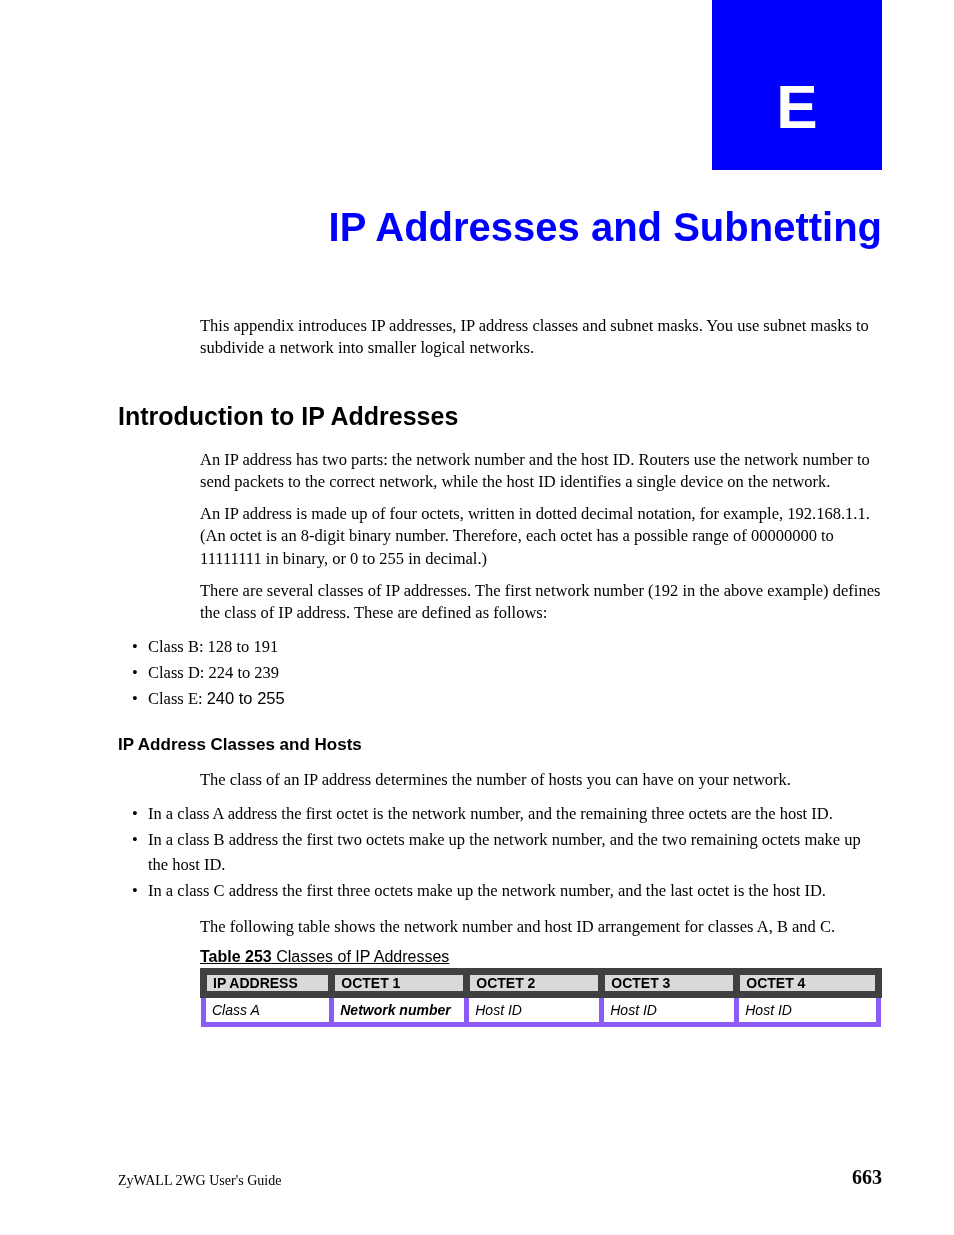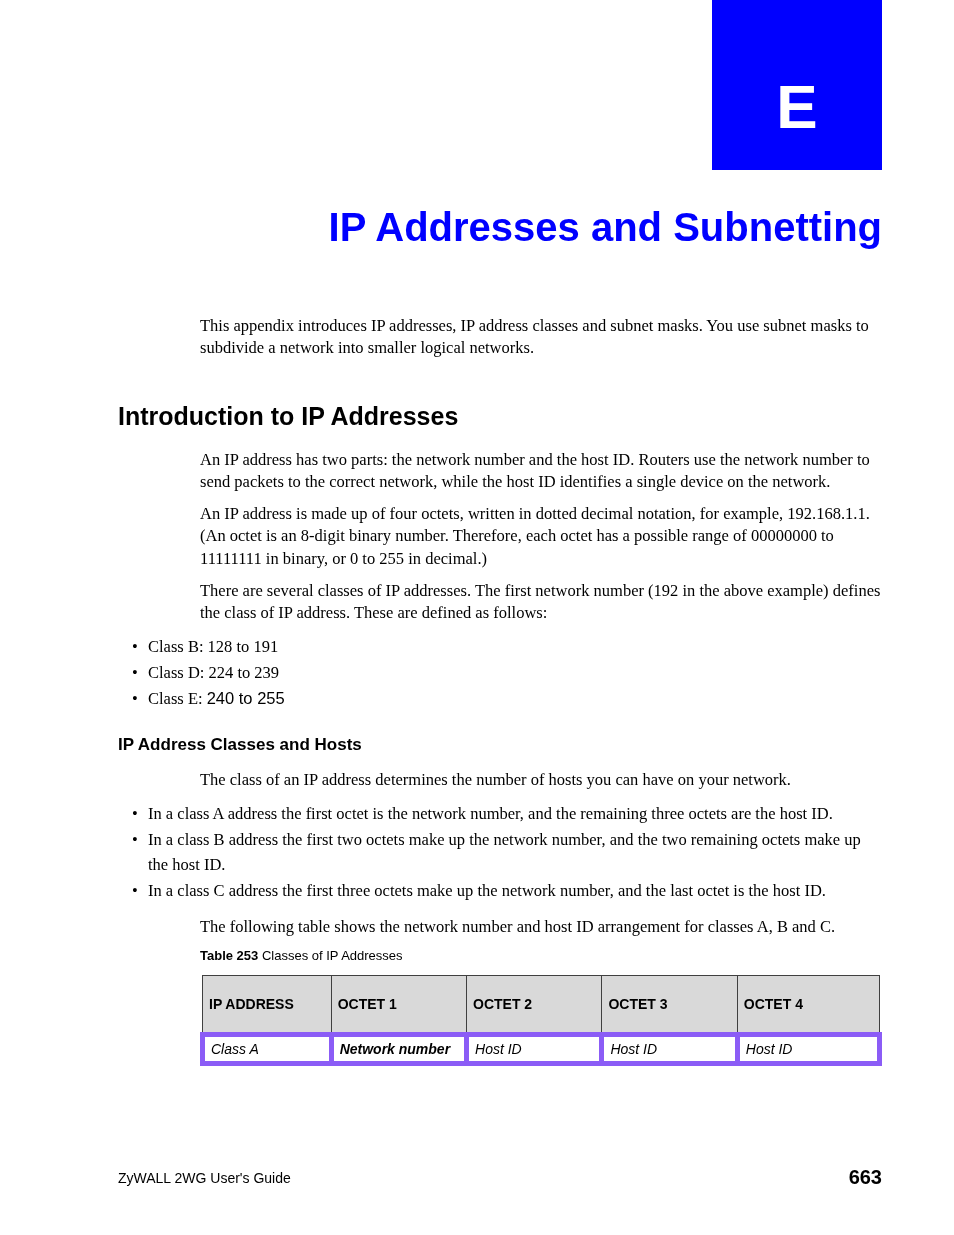--- a/index.html
+++ b/index.html
@@ -77,52 +77,53 @@
     position: relative;
   }
   ul.bullets li::before {
     content: "•";
     position: absolute;
     left: 14px;
     top: 0;
   }
   .table-caption {
     font-family: Arial, Helvetica, sans-serif;
-    font-size: 13px;
+    font-size: 16px;
     margin-top: 8px;
-    margin-bottom: 12px;
+    margin-bottom: 2px;
+    text-decoration: underline;
   }
   .table-caption b { font-weight: bold; }
   table.data {
     border-collapse: collapse;
     width: 100%;
     font-family: Arial, Helvetica, sans-serif;
     font-size: 14px;
   }
   table.data th {
     background: #d9d9d9;
     text-align: left;
     font-weight: bold;
-    padding: 20px 6px;
-    border: 1px solid #404040;
+    padding: 0 6px;
+    border: 7px solid #404040;
   }
   table.data td {
     padding: 4px 6px;
     border: 5px solid #8b5cf6;
     font-style: italic;
   }
   .footer {
     position: absolute;
     bottom: 46px;
     left: 118px;
     right: 72px;
     display: flex;
     justify-content: space-between;
-    align-items: center;
-    font-family: Liberation Sans, sans-serif;
+    align-items: flex-end;
+    font-family: Liberation Serif, serif;
   }
   .footer-left { font-size: 14px; }
   .footer-right { font-size: 20px; font-weight: bold; }
   .arial { font-family: Arial, Helvetica, sans-serif; }
 </style>
 </head>
 <body>
 
 <div class="appendix-tab">
   <span class="appendix-letter">E</span>

